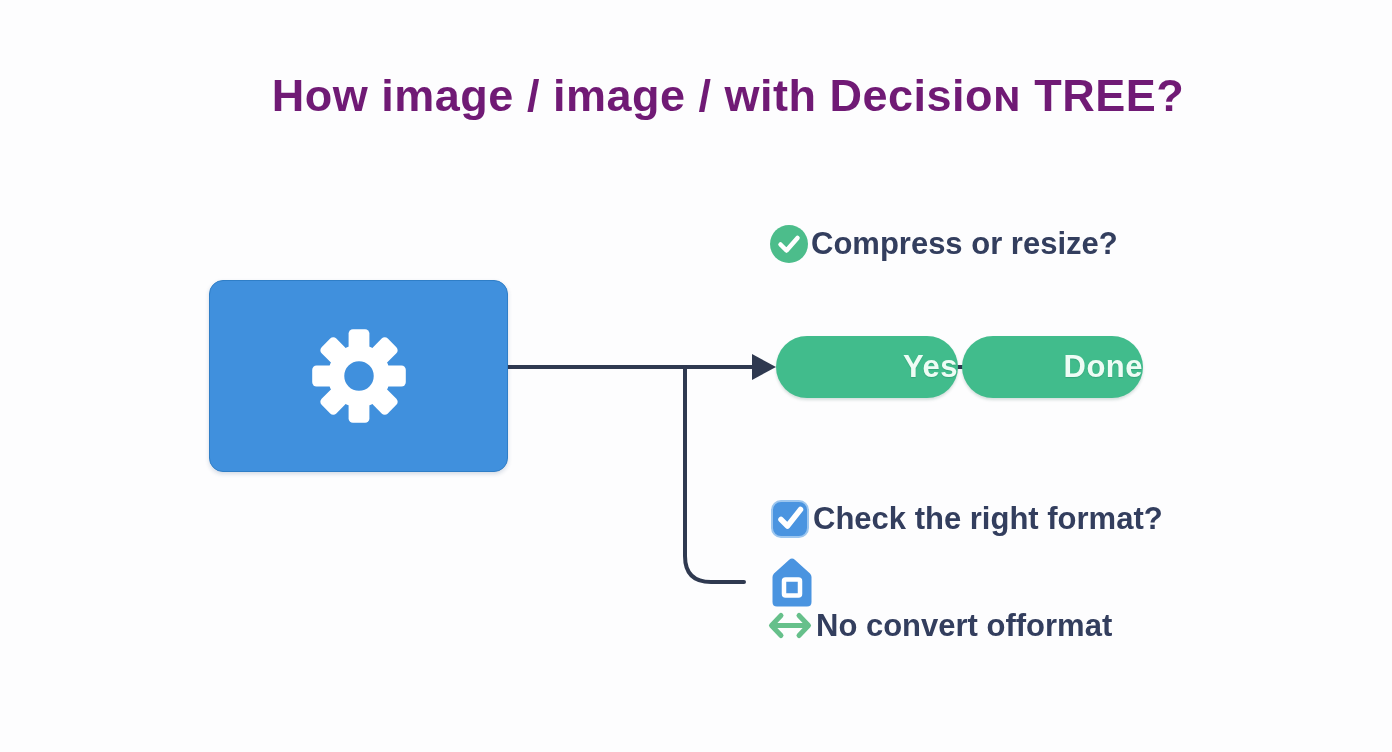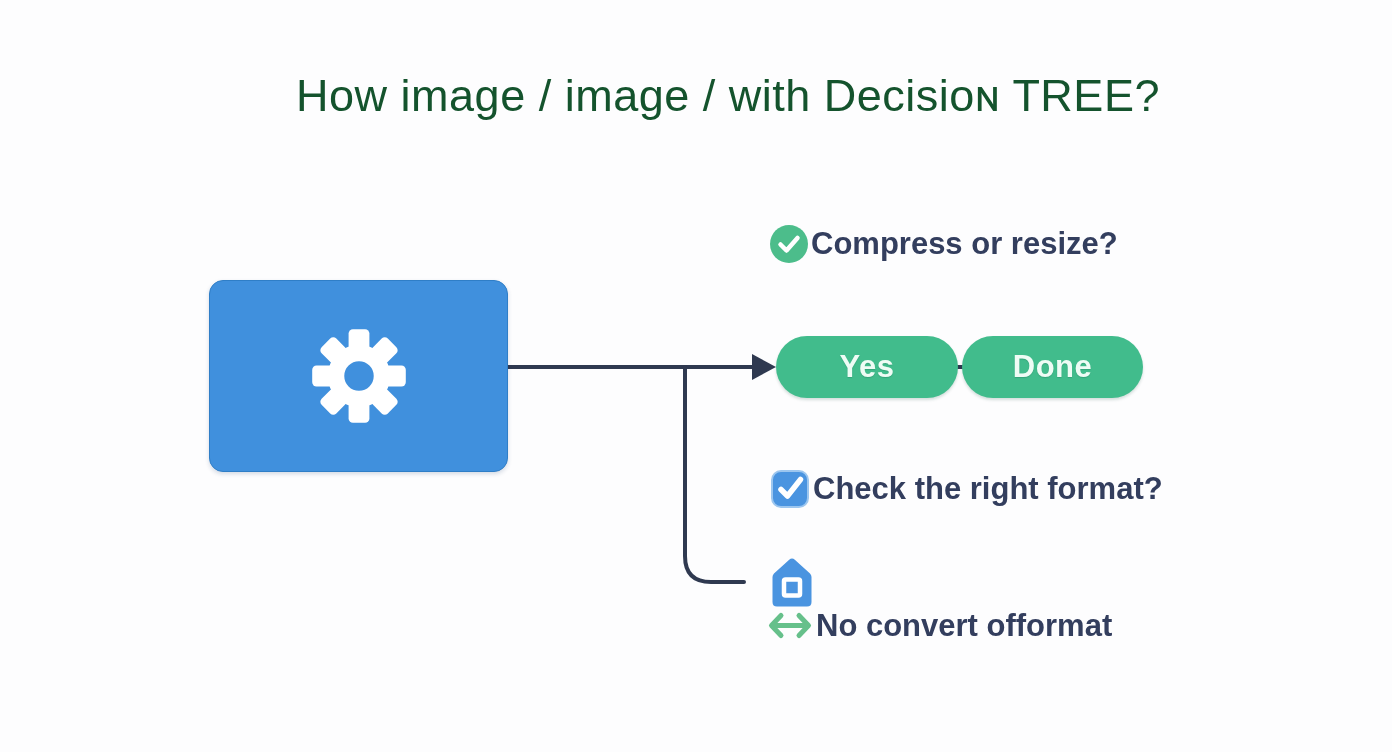--- a/index.html
+++ b/index.html
@@ -14,23 +14,23 @@
     color: #333e5e;
   }
   .title {
     position: absolute;
     top: 70px;
     left: 0;
     width: 100%;
     padding-left: 64px;
     text-align: center;
     font-size: 45px;
-    font-weight: 400;
+    font-weight: 700;
     letter-spacing: 0.5px;
-    color: #14532d;
+    color: #701a75;
   }
   .connectors {
     position: absolute;
     top: 0; left: 0;
     width: 1392px; height: 752px;
     pointer-events: none;
   }
   .source-node {
     position: absolute;
     left: 209px; top: 280px;
@@ -44,21 +44,21 @@
     justify-content: center;
   }
   .pill {
     position: absolute;
     height: 62px;
     background: #41bc8c;
     border-radius: 31px;
     box-shadow: 0 2px 3px rgba(20, 80, 60, 0.18);
     display: flex;
     align-items: center;
-    justify-content: center;
+    justify-content: flex-end;
     font-size: 31px;
     font-weight: 600;
     letter-spacing: 0.5px;
     color: #eefcf5;
     text-shadow: 0 1px 1px rgba(30,120,90,0.35);
   }
   .pill-yes  { left: 776px;  top: 336px; width: 182px; }
   .pill-done { left: 962px; top: 336px; width: 181px; }
   .label-row {
     position: absolute;
@@ -66,21 +66,21 @@
     align-items: center;
     gap: 3px;
   }
   .label-row .txt {
     font-size: 31px;
     font-weight: 600;
     color: #333e5e;
     white-space: nowrap;
   }
   .row-compress { left: 770px; top: 225px; height: 38px; }
-  .row-format   { left: 770px; top: 469px; height: 40px; }
+  .row-format   { left: 770px; top: 499px; height: 40px; }
   .row-home     { left: 771px; top: 557px; height: 51px; }
   .row-convert  { left: 767px; top: 608px; height: 35px; }
   .row-home .txt { font-style: italic; }
   .icon { display: block; flex: 0 0 auto; }
 </style>
 </head>
 <body>
 
 <h1 class="title">How image / image / with Decisioɴ TREE?</h1>
 

